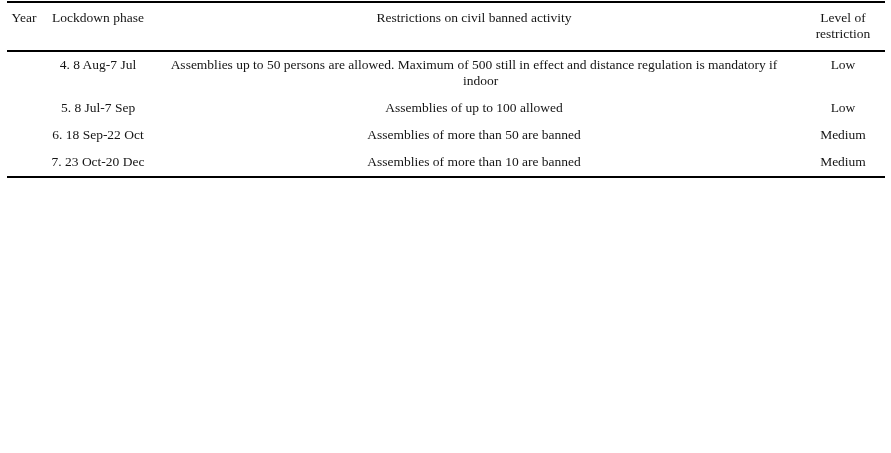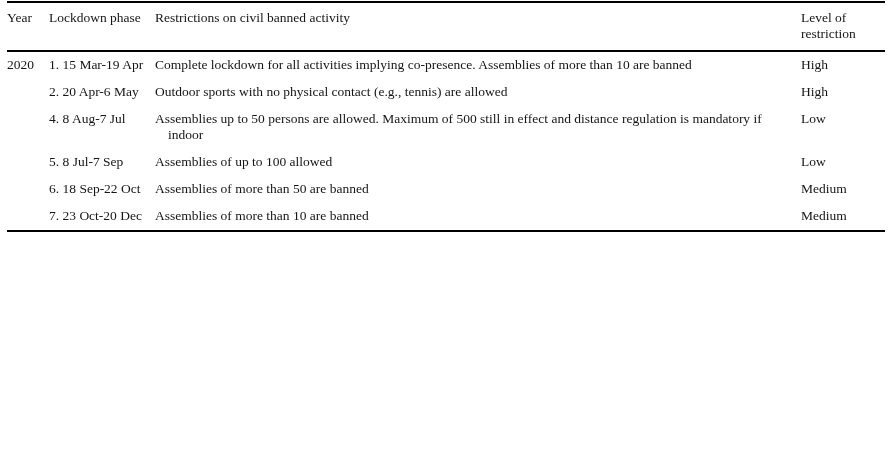--- a/index.html
+++ b/index.html
@@ -24,21 +24,21 @@
     border-bottom: 2px solid #000;
     font-size: 13.5px;
     line-height: 16px;
   }
   col.c-year { width: 42px; }
   col.c-phase { width: 106px; }
   col.c-restrictions { width: auto; }
   col.c-level { width: 84px; }
   thead tr { border-bottom: 2px solid #000; }
   th, td {
-    text-align: left;
+    text-align: center;
     vertical-align: top;
     font-weight: normal;
     padding: 5px 8px 6px 0;
   }
   th { padding-top: 7px; padding-bottom: 8px; }
   td.hang, th.hang {
     padding-left: 13px;
     text-indent: -13px;
   }
   td.level, th.level { padding-right: 0; }
@@ -57,32 +57,20 @@
     <thead>
       <tr>
         <th>Year</th>
         <th>Lockdown phase</th>
         <th>Restrictions on civil banned activity</th>
         <th class="level">Level of restriction</th>
       </tr>
     </thead>
     <tbody>
       <tr>
-        <td>2020</td>
-        <td class="hang">1. 15 Mar-19 Apr</td>
-        <td class="hang">Complete lockdown for all activities implying co-presence. Assemblies of more than 10 are banned</td>
-        <td class="level">High</td>
-      </tr>
-      <tr>
-        <td></td>
-        <td class="hang">2. 20 Apr-6 May</td>
-        <td class="hang">Outdoor sports with no physical contact (e.g., tennis) are allowed</td>
-        <td class="level">High</td>
-      </tr>
-      <tr>
         <td></td>
         <td class="hang">4. 8 Aug-7 Jul</td>
         <td class="hang">Assemblies up to 50 persons are allowed. Maximum of 500 still in effect and distance regulation is mandatory if indoor</td>
         <td class="level">Low</td>
       </tr>
       <tr>
         <td></td>
         <td class="hang">5. 8 Jul-7 Sep</td>
         <td class="hang">Assemblies of up to 100 allowed</td>
         <td class="level">Low</td>

